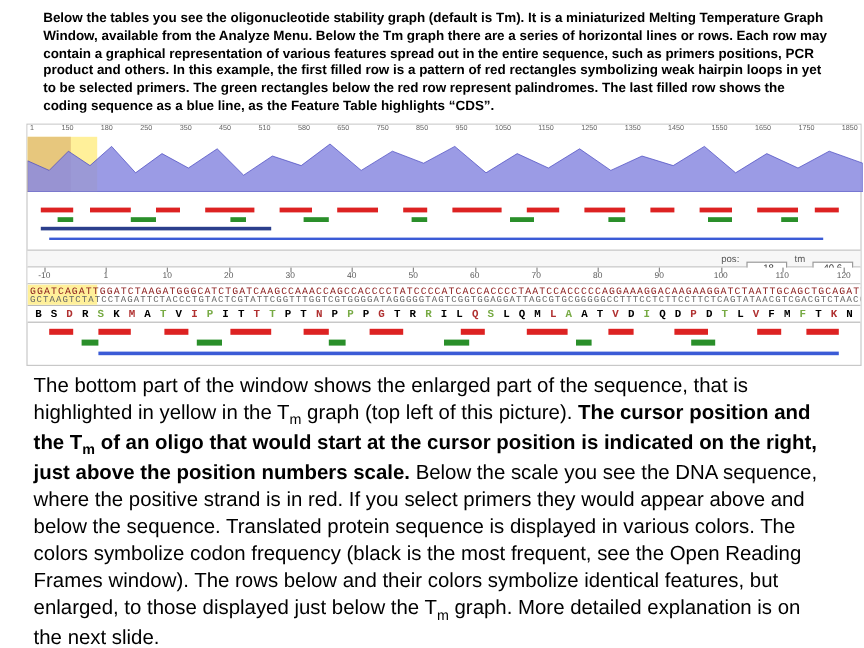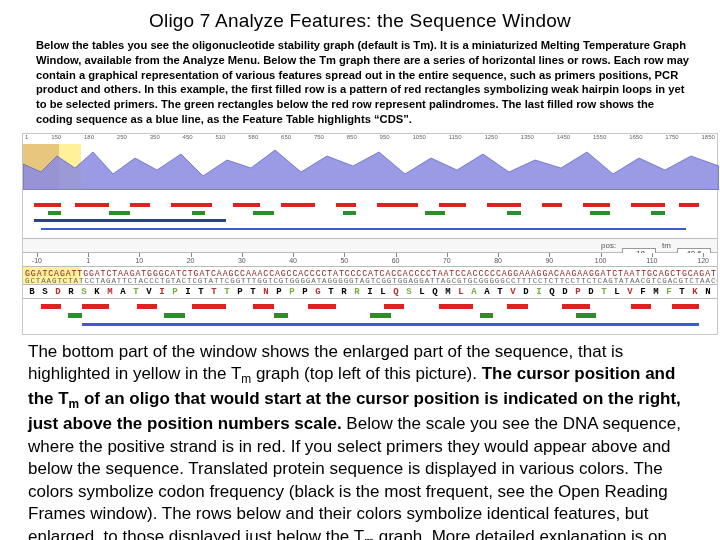--- a/index.html
+++ b/index.html
@@ -142,21 +142,20 @@
   .big-row { height:7px; margin:2px 4px; position:relative; }
   .bseg { position:absolute; top:1px; height:5px; }
   .bseg.red { background:#d22; }
   .bseg.green { background:#2a8f2a; }
   .bseg.navy { background:#3b5bd6; height:3px; top:2px; }
 </style>
 </head>
 <body>
 
 <div class="page">
-  <h1 class="title">Oligo 7 Analyze Features: the Sequence Window</h1>
 
   <p class="body">Below the tables you see the oligonucleotide stability graph (default is Tm). It is a miniaturized Melting Temperature Graph Window, available from the Analyze Menu. Below the Tm graph there are a series of horizontal lines or rows. Each row may contain a graphical representation of various features spread out in the entire sequence, such as primers positions, PCR product and others. In this example, the first filled row is a pattern of red rectangles symbolizing weak hairpin loops in yet to be selected primers.  The green rectangles below the red row represent palindromes. The last filled row shows the coding sequence as a blue line, as the Feature Table highlights “CDS”.</p>
 
   <div class="panel">
 
     <div class="tm-wrap">
       <div class="tm-ruler" id="tm-ruler">
           <span>1</span>
           <span>150</span>
           <span>180</span>

